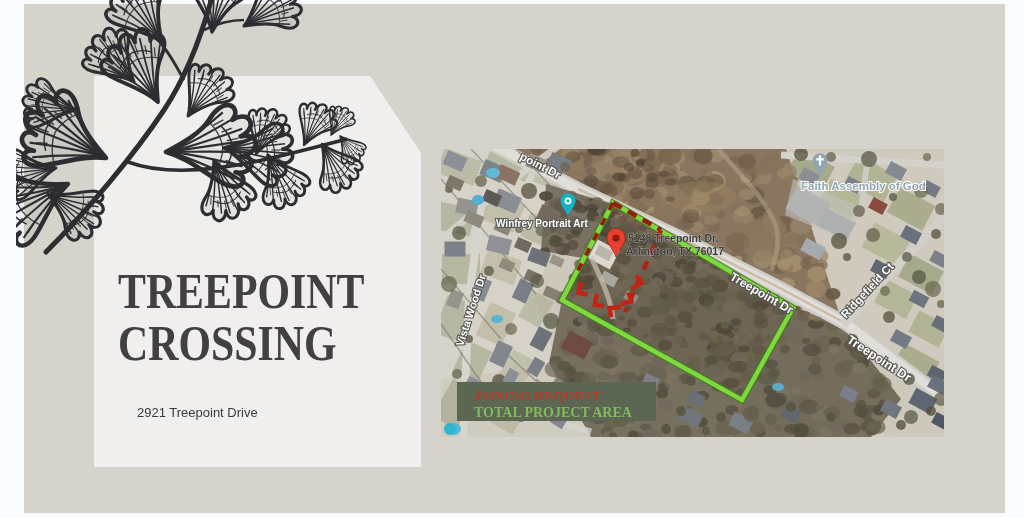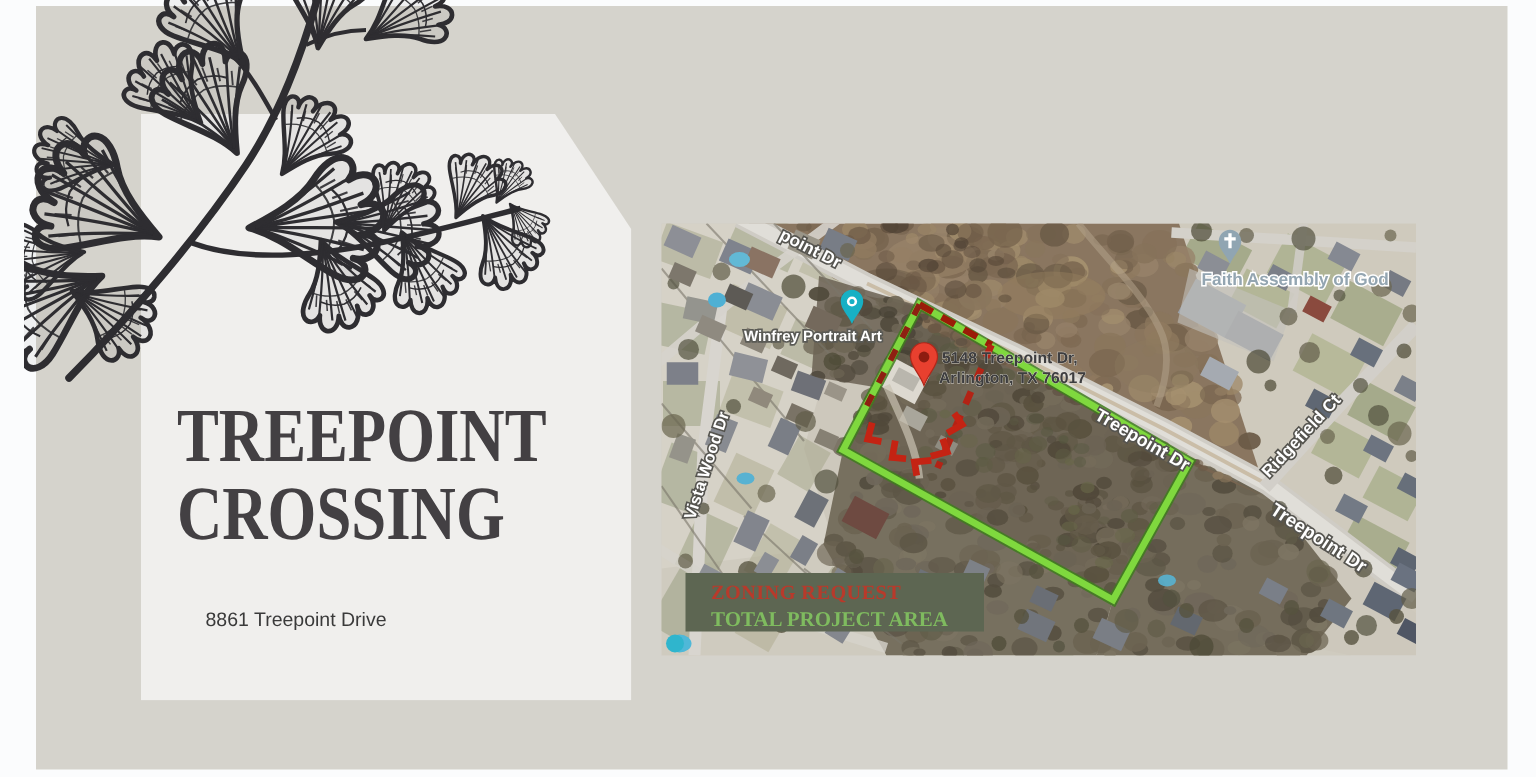--- a/index.html
+++ b/index.html
@@ -383,21 +383,21 @@
           <path d="M-12,-46 L-9,-39" stroke="#2e2d31" stroke-width="1.0" opacity="0.9"></path>
           <path d="M-3,-50 L-2,-42" stroke="#2e2d31" stroke-width="1.0" opacity="0.9"></path>
           <path d="M5,-49 L4,-41" stroke="#2e2d31" stroke-width="1.0" opacity="0.9"></path>
           <path d="M12,-45 L10,-38" stroke="#2e2d31" stroke-width="1.0" opacity="0.9"></path>
           <path d="M18,-40 L15,-33" stroke="#2e2d31" stroke-width="1.0" opacity="0.9"></path>
         </g>
 </svg></div>
 
 <div class="title">TREEPOINT<br>CROSSING</div>
 
-<div class="sub">8861 Treepoint Drive</div>
+<div class="sub">2921 Treepoint Drive</div>
 
 <div class="map"><svg width="503" height="288" viewBox="0 0 503 288">
 <rect x="0" y="0" width="503" height="288" fill="#cdc8bc"></rect>
 <polygon points="0,0 150,0 120,60 95,150 120,230 60,288 0,288" fill="#d6d2c7"></polygon>
 <polygon points="340,0 503,0 503,260 402,176 352,80" fill="#cfcabd"></polygon>
 <polygon points="0,230 120,215 300,255 460,288 0,288" fill="#cfcbbf"></polygon>
 
 <rect x="-2.0" y="5.0" width="40.0" height="26.0" fill="#a8a88c" transform="rotate(20 18 18)" opacity="0.55"></rect>
 <rect x="48.0" y="-5.0" width="44.0" height="30.0" fill="#9fa384" transform="rotate(24 70 10)" opacity="0.55"></rect>
 <rect x="95.0" y="16.0" width="34.0" height="24.0" fill="#b3b196" transform="rotate(24 112 28)" opacity="0.55"></rect>

